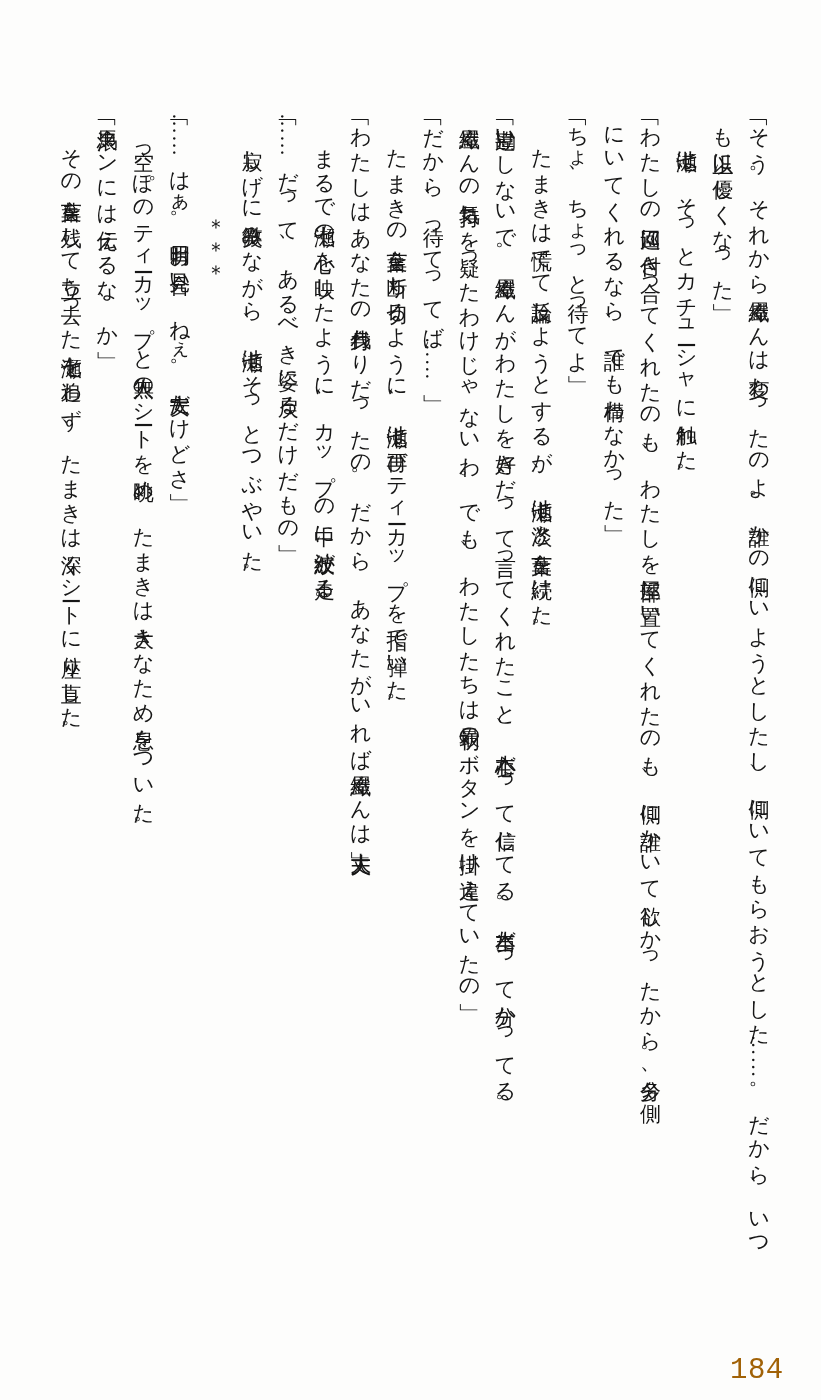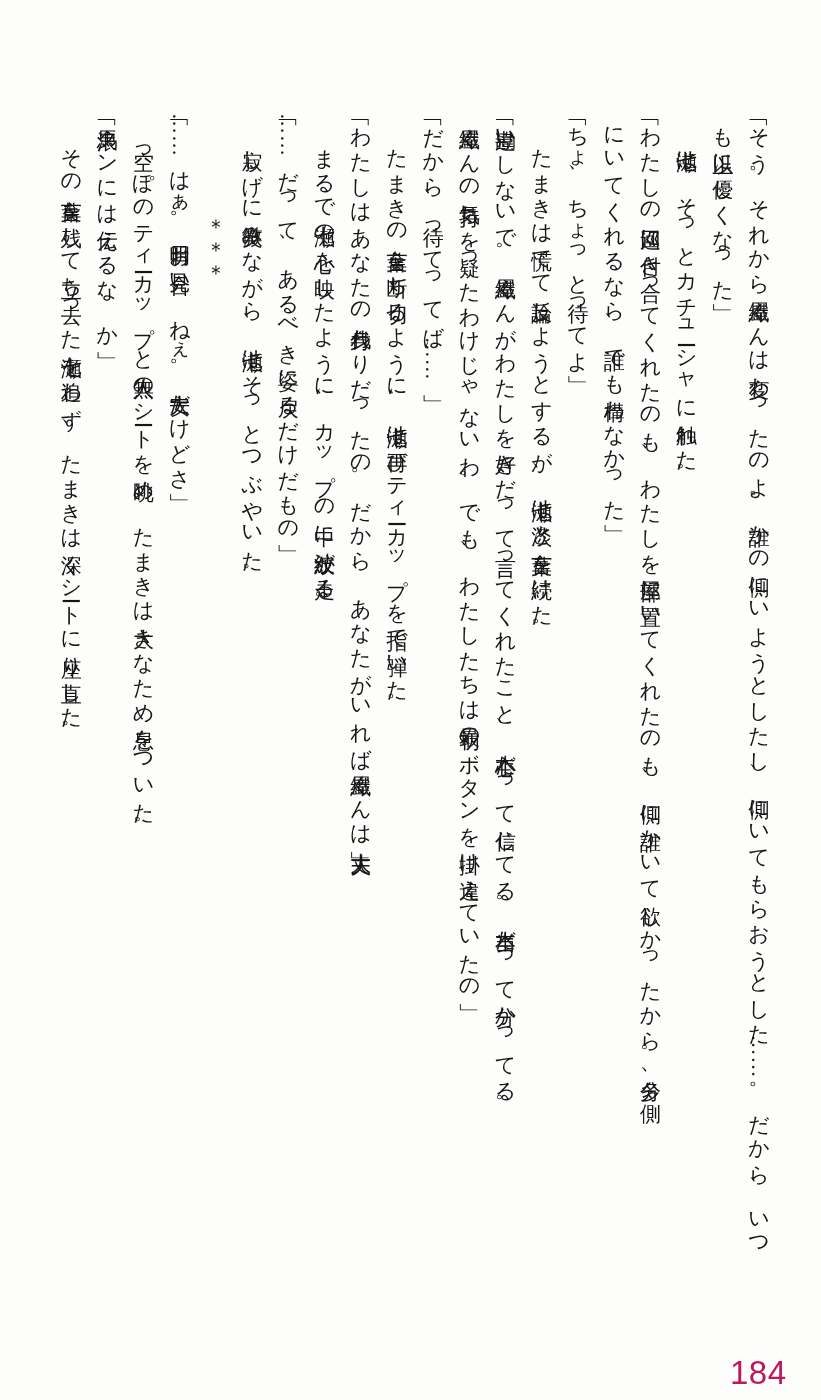--- a/index.html
+++ b/index.html
@@ -36,24 +36,24 @@
     text-indent: 22px;
   }
   .col.section-break {
     text-indent: 93px;
     letter-spacing: 2px;
   }
   .page-number {
     position: absolute;
     top: 1356px;
     left: 730px;
-    font-family: Liberation Sans, sans-serif;
-    font-size: 33px;
+    font-family: Liberation Mono, monospace;
+    font-size: 29px;
     line-height: 1;
-    color: #be185d;
+    color: #a16207;
     letter-spacing: 0.5px;
   }
 </style>
 </head>
 <body>
 
 <div class="page">
   <div class="text-area" id="text-area">
       <div class="col">「そう。それから織屋くんは変わったのよ。誰かの側にいようとしたし、側にいてもらおうとした……。だから、いつ</div>
       <div class="col">も以上に優しくなった」</div>

